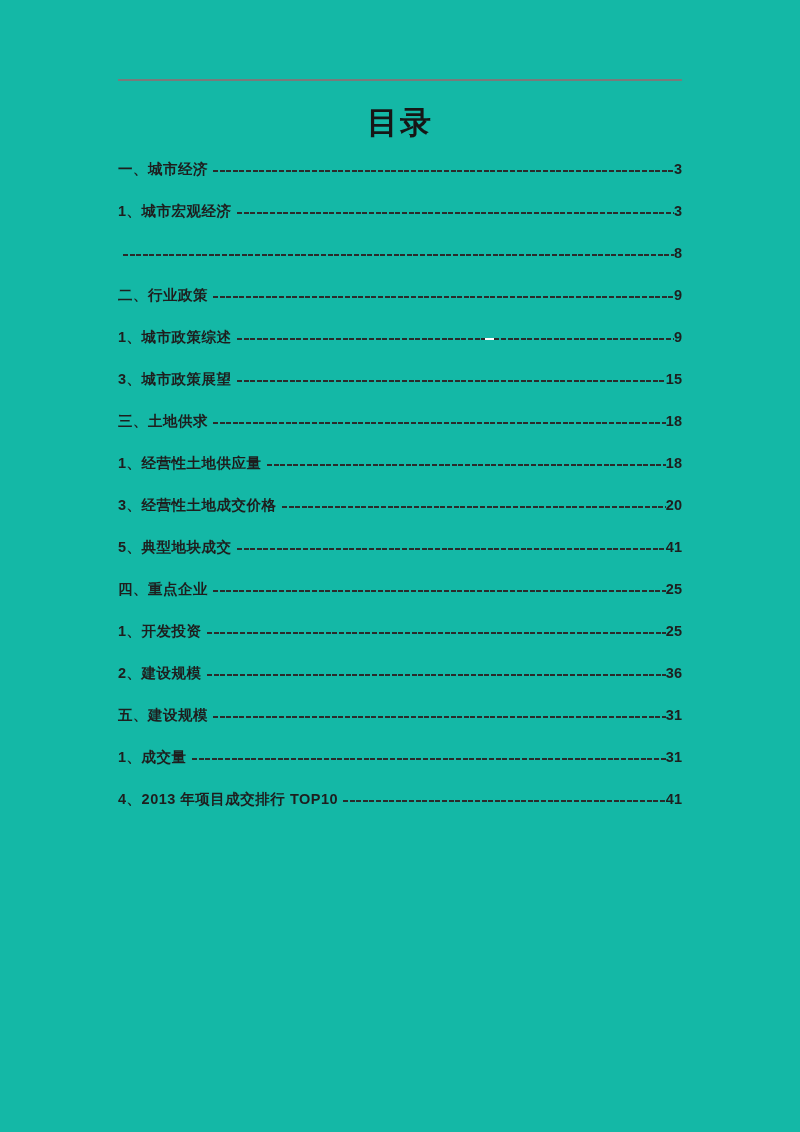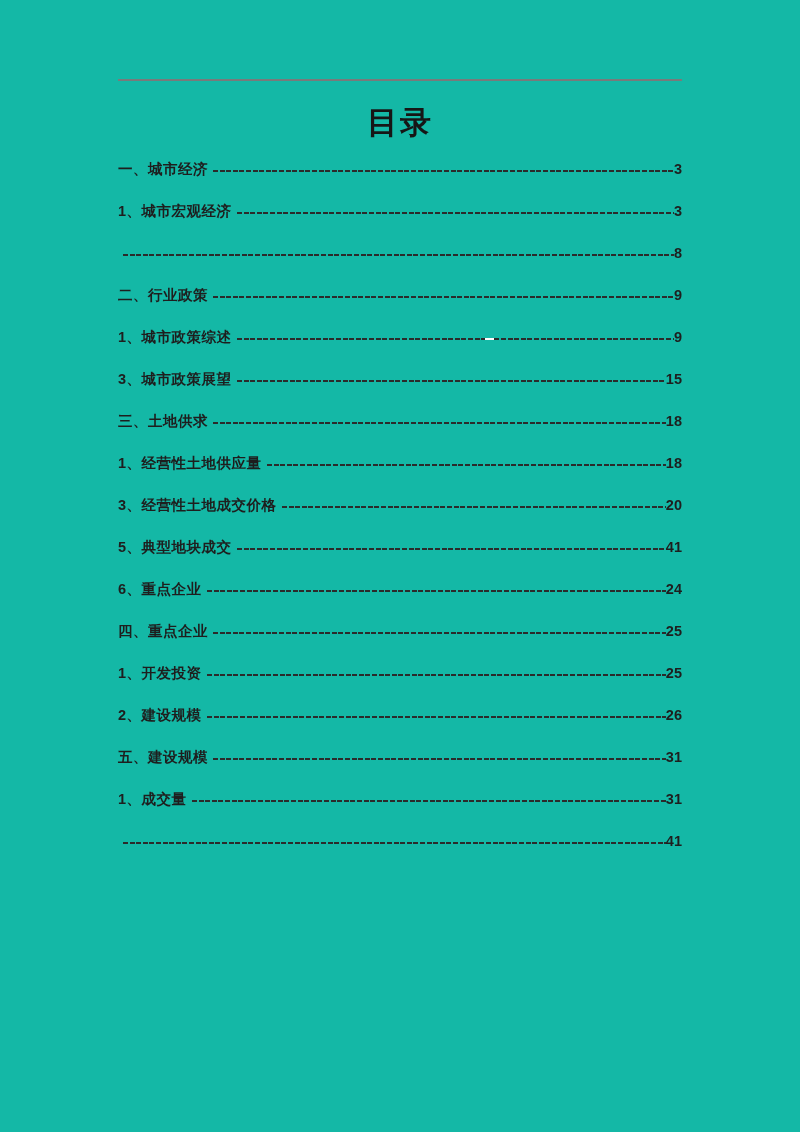--- a/index.html
+++ b/index.html
@@ -153,57 +153,53 @@
     <span class="toc-leader"></span>
     <span class="toc-page">20</span>
   </div>
 
   <div class="toc-entry">
     <span class="toc-label">5、典型地块成交</span>
     <span class="toc-leader"></span>
     <span class="toc-page">41</span>
   </div>
 
-  <div class="toc-entry">
-    <span class="toc-label">6、重点企业</span>
-    <span class="toc-leader"></span>
-    <span class="toc-page">24</span>
-  </div>
 
   <div class="toc-entry">
     <span class="toc-label">四、重点企业</span>
     <span class="toc-leader"></span>
     <span class="toc-page">25</span>
   </div>
 
   <div class="toc-entry">
     <span class="toc-label">1、开发投资</span>
     <span class="toc-leader"></span>
     <span class="toc-page">25</span>
   </div>
 
   <div class="toc-entry">
     <span class="toc-label">2、建设规模</span>
     <span class="toc-leader"></span>
-    <span class="toc-page">26</span>
+    <span class="toc-page">36</span>
   </div>
 
   <div class="toc-entry">
     <span class="toc-label">五、建设规模</span>
     <span class="toc-leader"></span>
     <span class="toc-page">31</span>
   </div>
 
   <div class="toc-entry">
     <span class="toc-label">1、成交量</span>
     <span class="toc-leader"></span>
     <span class="toc-page">31</span>
   </div>
 
 
 
   <div class="toc-entry">
+    <span class="toc-label">4、2013 年项目成交排行 TOP10</span>
     <span class="toc-leader"></span>
     <span class="toc-page">41</span>
   </div>
 </div>
 
 </div>
 
 </body></html>

